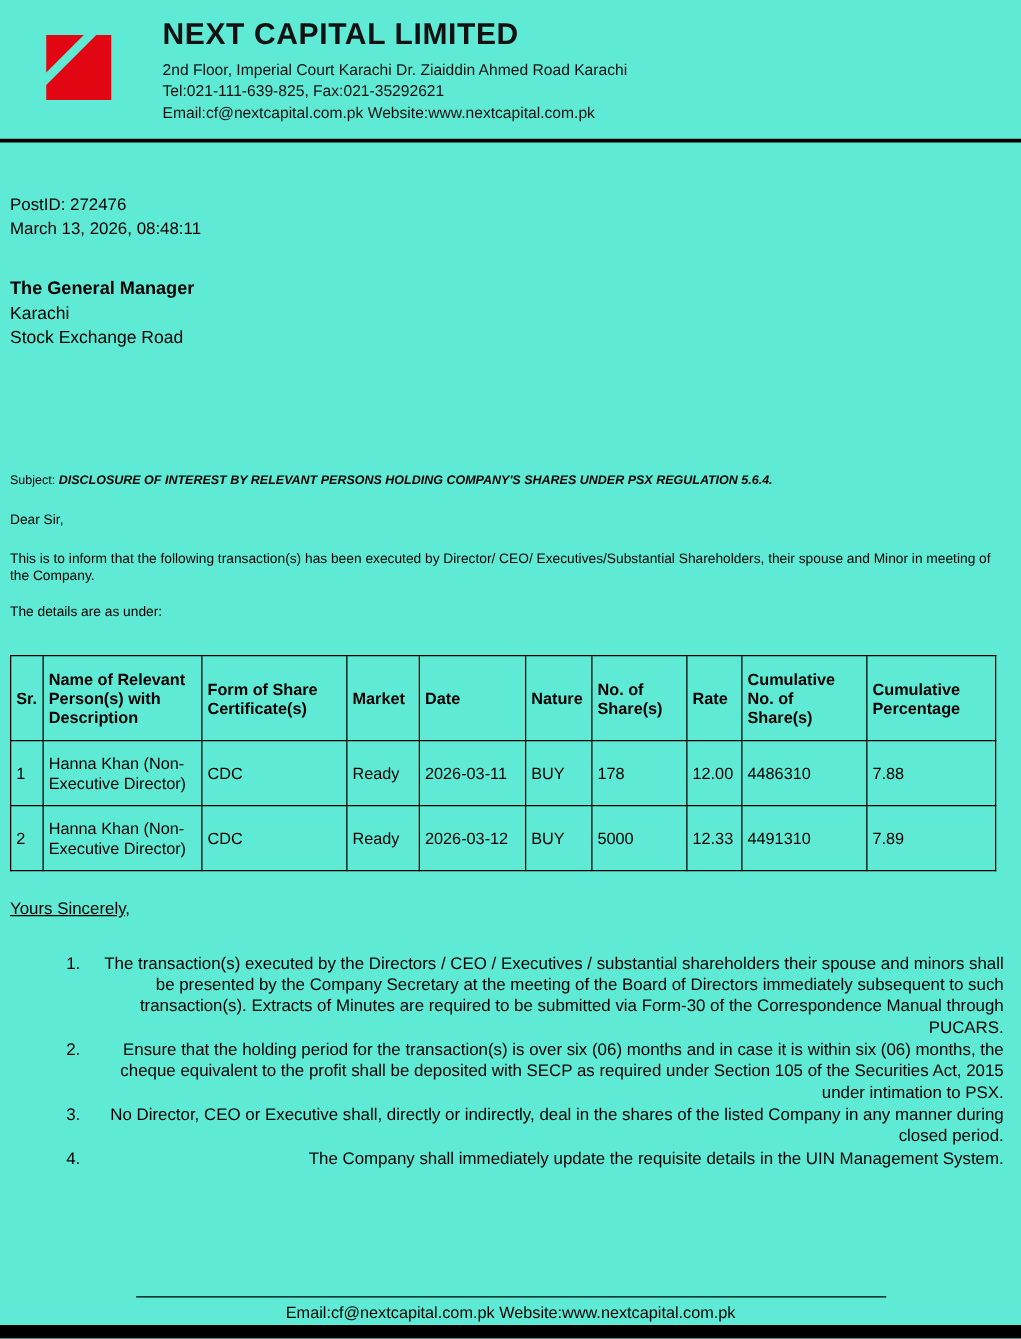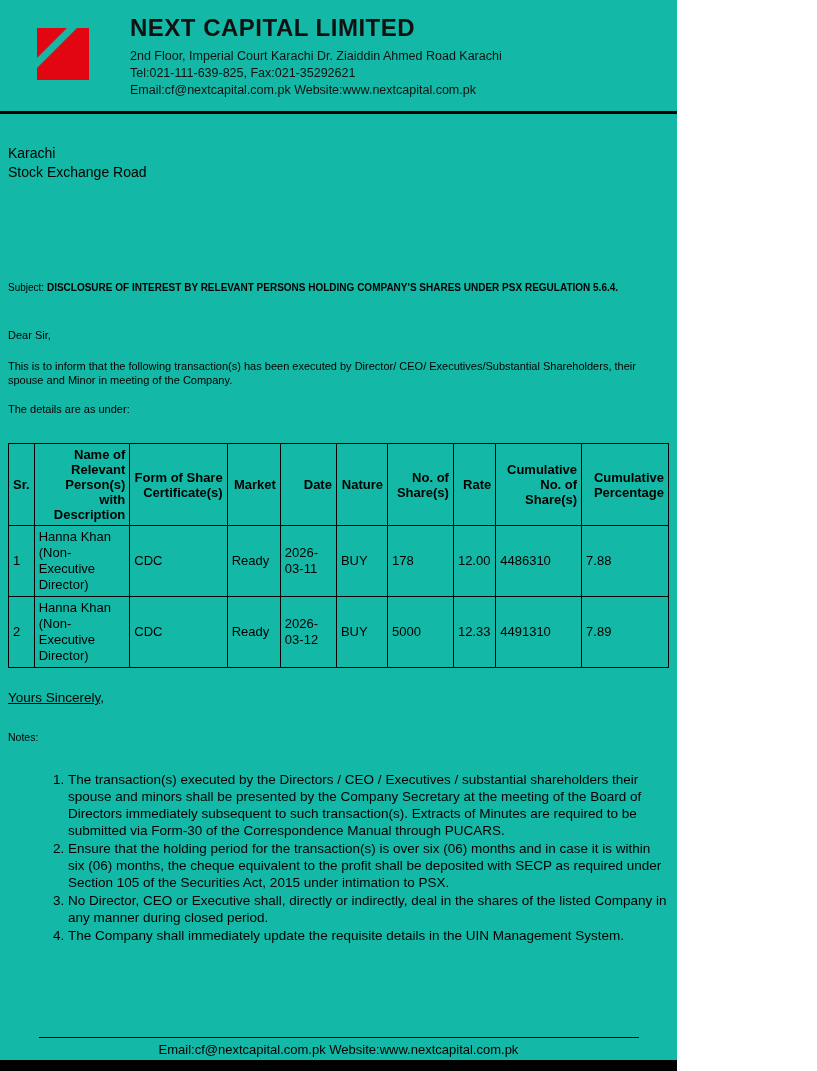--- a/index.html
+++ b/index.html
@@ -4,65 +4,65 @@
 <style>
   * { margin: 0; padding: 0; box-sizing: border-box; }
   html, body { background: #ffffff; }
   body {
     font-family: "Liberation Sans", "DejaVu Sans", sans-serif;
     color: #000000;
     width: 817px;
   }
   .page {
     position: relative;
-    width: 677px;
+    width: 817px;
     height: 1071px;
-    background: #14b8a6;
+    background: #5eead4;
     overflow: hidden;
   }
 
   
   .header { position: relative; padding: 14px 8px 10px 130px; min-height: 100px; }
   .logo { position: absolute; left: 35px; top: 26px; width: 56px; height: 56px; }
   .company-name { font-size: 24px; font-weight: bold; letter-spacing: 0.5px; color: #111; margin-bottom: 6px; }
   .header-line { font-size: 12.5px; line-height: 17px; color: #111; }
   .header-rule { width: 100%; height: 3px; background: #000; margin-top: 2px; }
 
   
   .content { padding: 0 8px; }
   .meta-block { margin-top: 40px; font-size: 13.5px; line-height: 19px; }
   .addressee { margin-top: 30px; font-size: 14px; line-height: 19px; }
   .addressee .addr-line1 { font-weight: bold; font-size: 14.5px; }
 
   .subject-line { margin-top: 100px; font-size: 10px; }
-  .subject-line .subject-text { font-weight: bold; }
-  .salutation { margin-top: 36px; font-size: 11px; }
+  .subject-line .subject-text { font-weight: bold; font-style: italic; }
+  .salutation { margin-top: 20px; font-size: 11px; }
   .intro { margin-top: 18px; font-size: 11px; line-height: 14px; max-width: 795px; }
   .details-label { margin-top: 16px; font-size: 11px; }
 
   
   table.tx-table { border-collapse: collapse; margin-top: 28px; table-layout: fixed; }
   table.tx-table th, table.tx-table td { border: 1px solid #000; padding: 3px 4px; }
-  table.tx-table th { font-size: 13px; font-weight: bold; text-align: right; vertical-align: middle; height: 68px; }
+  table.tx-table th { font-size: 13px; font-weight: bold; text-align: left; vertical-align: middle; height: 68px; }
   table.tx-table td { font-size: 13px; text-align: left; vertical-align: middle; height: 52px; line-height: 16px; }
   .col-sr { width: 26px; }
   .col-name { width: 127px; }
   .col-form { width: 116px; }
   .col-market { width: 58px; }
   .col-date { width: 85px; }
   .col-nature { width: 53px; }
   .col-shares { width: 76px; }
   .col-rate { width: 44px; }
   .col-cumshares { width: 100px; }
   .col-cumpct { width: 103px; }
 
   .closing { margin-top: 22px; font-size: 13.5px; text-decoration: underline; }
   .notes-label { margin-top: 26px; font-size: 10.5px; }
   ol.notes { margin-top: 28px; padding-left: 60px; font-size: 13.5px; line-height: 17px; max-width: 795px; }
-  ol.notes li { margin-bottom: 1px; }
+  ol.notes li { margin-bottom: 1px; text-align: right; }
 
   
   .footer { position: absolute; left: 0; right: 0; bottom: 11px; }
   .footer-inner {
     width: 600px; margin: 0 auto;
     border-top: 1.5px solid #000;
     text-align: center;
     font-size: 13px;
     padding: 4px 0 3px 0;
   }
@@ -84,22 +84,27 @@
       <div class="company-name">NEXT CAPITAL LIMITED</div>
       <div class="header-line">2nd Floor, Imperial Court Karachi Dr. Ziaiddin Ahmed Road Karachi</div>
       <div class="header-line">Tel:021-111-639-825,  Fax:021-35292621</div>
       <div class="header-line">Email:cf@nextcapital.com.pk Website:www.nextcapital.com.pk</div>
     </div>
   </div>
   <div class="header-rule"></div>
 
   <div class="content">
 
+    <div class="meta-block">
+      <div>PostID: 272476</div>
+      <div>March 13, 2026, 08:48:11</div>
+    </div>
 
     <div class="addressee">
+      <div class="addr-line1">The General Manager</div>
       <div>Karachi</div>
       <div>Stock Exchange Road</div>
     </div>
 
     <div class="subject-line"><span>Subject: </span><span class="subject-text">DISCLOSURE OF INTEREST BY RELEVANT PERSONS HOLDING COMPANY'S SHARES UNDER PSX REGULATION 5.6.4.</span></div>
 
     <div class="salutation">Dear Sir,</div>
 
     <div class="intro">This is to inform that the following transaction(s) has been executed by Director/ CEO/ Executives/Substantial Shareholders, their spouse and Minor in meeting of the Company.</div>
 
@@ -155,21 +160,20 @@
           <td>5000</td>
           <td>12.33</td>
           <td>4491310</td>
           <td>7.89</td>
         </tr>
       </tbody>
     </table>
 
     <div class="closing">Yours Sincerely,</div>
 
-    <div class="notes-label">Notes:</div>
 
     <ol class="notes">
       <li>The transaction(s) executed by the Directors / CEO / Executives / substantial shareholders their spouse and minors shall be presented by the Company Secretary at the meeting of the Board of Directors immediately subsequent to such transaction(s). Extracts of Minutes are required to be submitted via Form-30 of the Correspondence Manual through PUCARS.</li>
       <li>Ensure that the holding period for the transaction(s) is over six (06) months and in case it is within six (06) months, the cheque equivalent to the profit shall be deposited with SECP as required under Section 105 of the Securities Act, 2015 under intimation to PSX.</li>
       <li>No Director, CEO or Executive shall, directly or indirectly, deal in the shares of the listed Company in any manner during closed period.</li>
       <li>The Company shall immediately update the requisite details in the UIN Management System.</li>
     </ol>
 
   </div>
 

